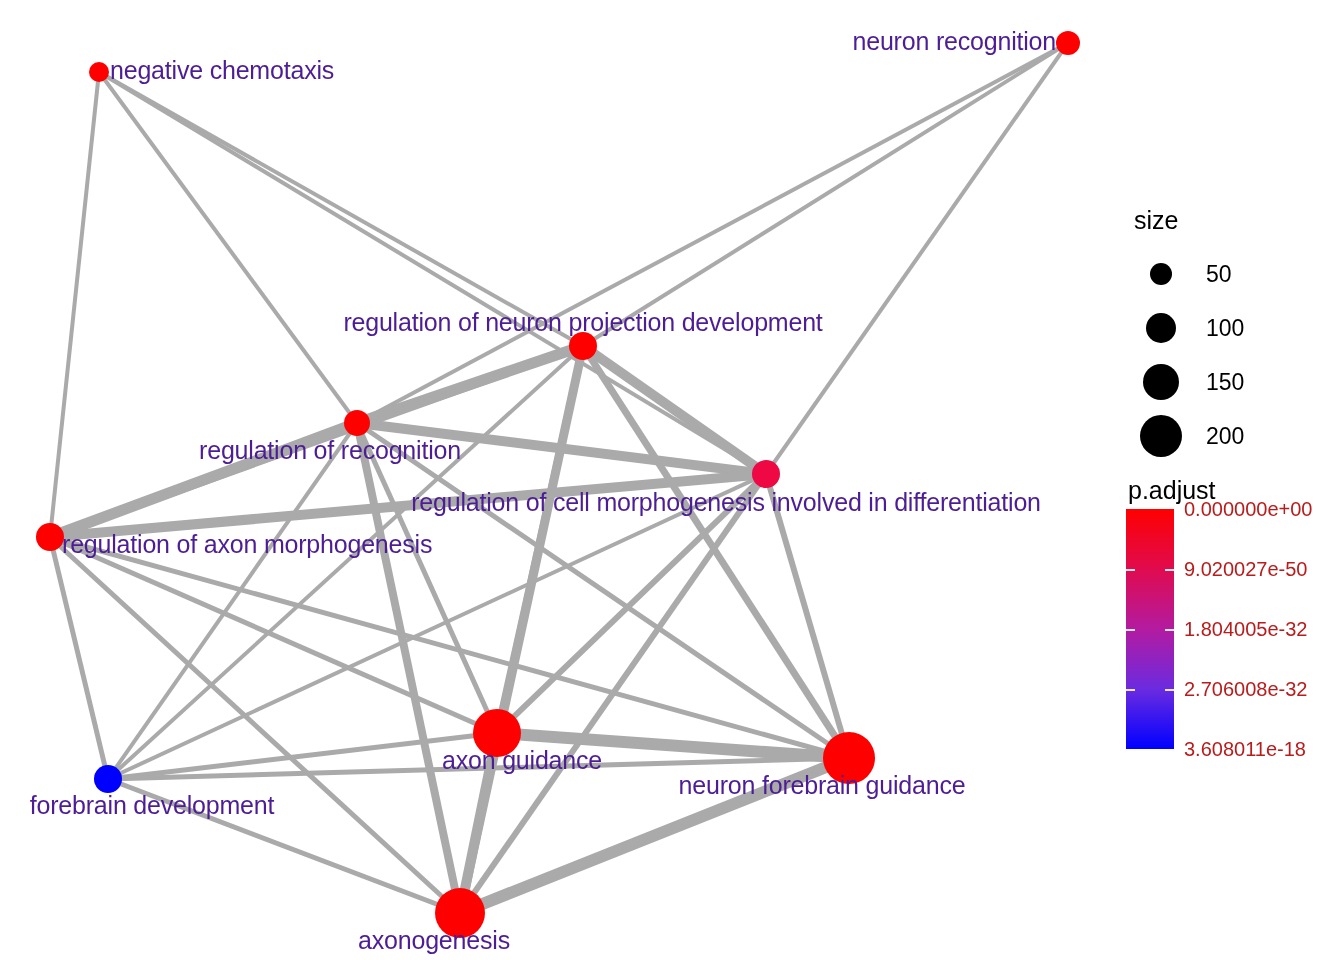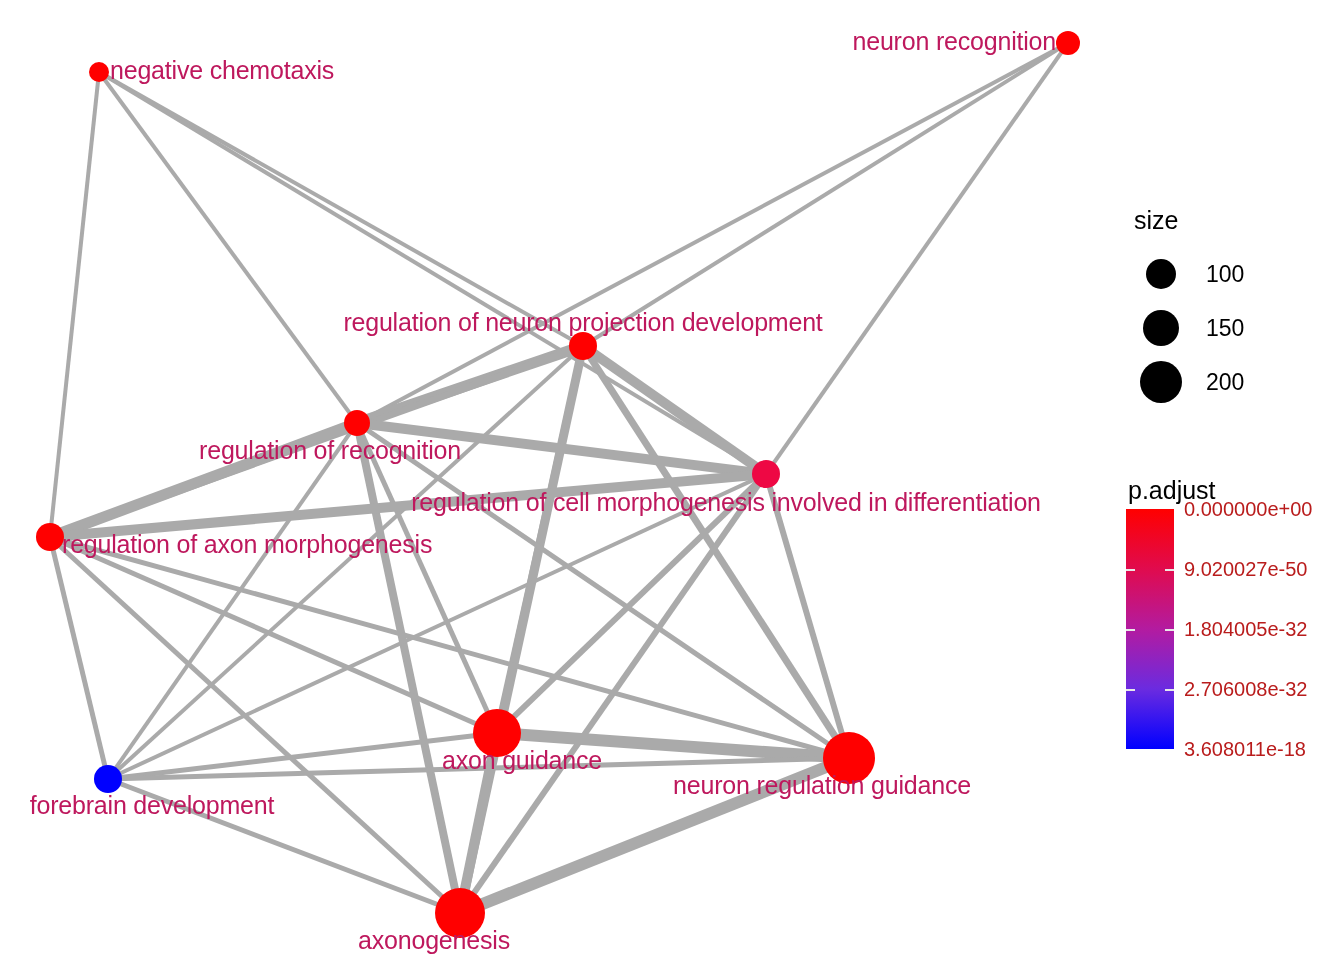--- a/index.html
+++ b/index.html
@@ -24,21 +24,21 @@
     position: absolute;
     left: 0;
     top: 0;
     width: 1344px;
     height: 960px;
   }
   .node-label {
     position: absolute;
     font-family: "Liberation Sans", sans-serif;
     font-size: 25px;
-    color: #be185d;
+    color: #4c1d95;
     white-space: nowrap;
     line-height: 1;
     letter-spacing: -0.2px;
   }
   
   #legend-size {
     position: absolute;
     left: 1130px;
     top: 208px;
     width: 210px;
@@ -182,28 +182,34 @@
   </svg>
 
   <div id="labels-layer">
       <div class="node-label" style="left: 110px; top: 58px;">negative chemotaxis</div>
       <div class="node-label" style="left: 1056px; top: 29px; transform: translateX(-100%);">neuron recognition</div>
       <div class="node-label" style="left: 583px; top: 310px; transform: translateX(-50%);">regulation of neuron projection development</div>
       <div class="node-label" style="left: 330px; top: 438px; transform: translateX(-50%);">regulation of recognition</div>
       <div class="node-label" style="left: 726px; top: 490px; transform: translateX(-50%);">regulation of cell morphogenesis involved in differentiation</div>
       <div class="node-label" style="left: 62px; top: 532px;">regulation of axon morphogenesis</div>
       <div class="node-label" style="left: 522px; top: 748px; transform: translateX(-50%);">axon guidance</div>
-      <div class="node-label" style="left: 822px; top: 773px; transform: translateX(-50%);">neuron regulation guidance</div>
+      <div class="node-label" style="left: 822px; top: 773px; transform: translateX(-50%);">neuron forebrain guidance</div>
       <div class="node-label" style="left: 152px; top: 793px; transform: translateX(-50%);">forebrain development</div>
       <div class="node-label" style="left: 434px; top: 928px; transform: translateX(-50%);">axonogenesis</div>
     </div>
 
   <div id="legend-size">
     <div class="legend-title">size</div>
     <div id="size-rows">
+        <div class="size-row">
+          <div class="size-swatch-box">
+            <div class="size-dot" style="width: 22px; height: 22px;"></div>
+          </div>
+          <div class="size-val">50</div>
+        </div>
         <div class="size-row">
           <div class="size-swatch-box">
             <div class="size-dot" style="width: 30px; height: 30px;"></div>
           </div>
           <div class="size-val">100</div>
         </div>
         <div class="size-row">
           <div class="size-swatch-box">
             <div class="size-dot" style="width: 36px; height: 36px;"></div>
           </div>

